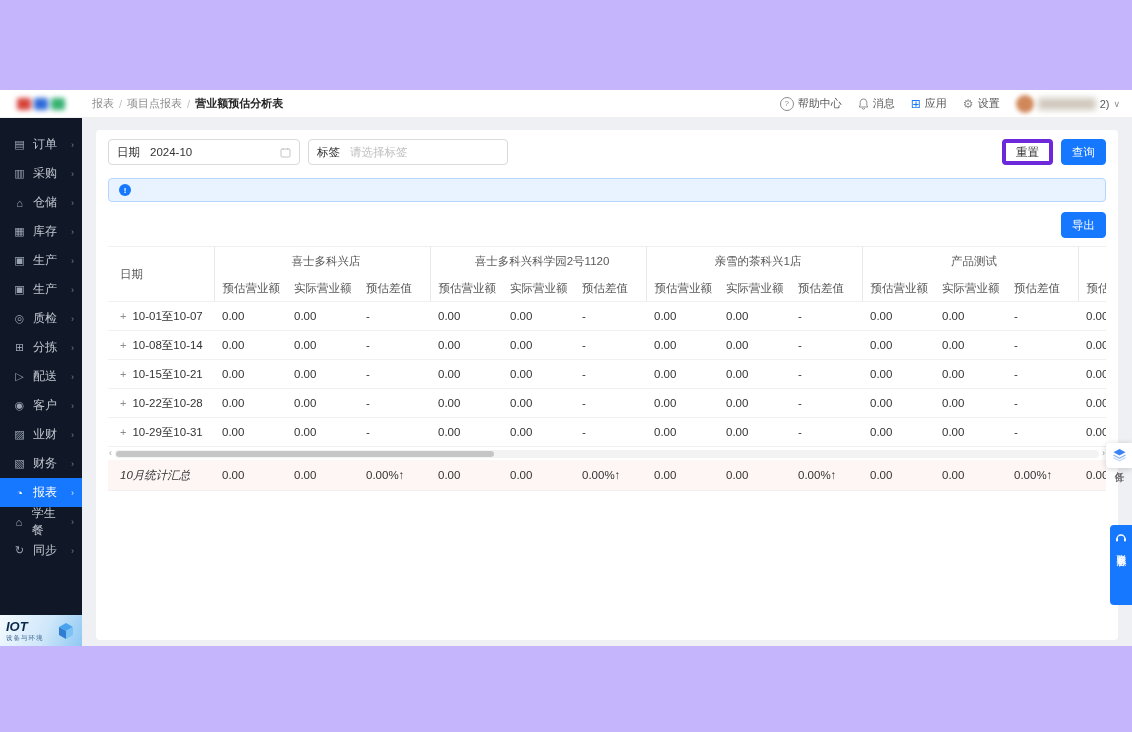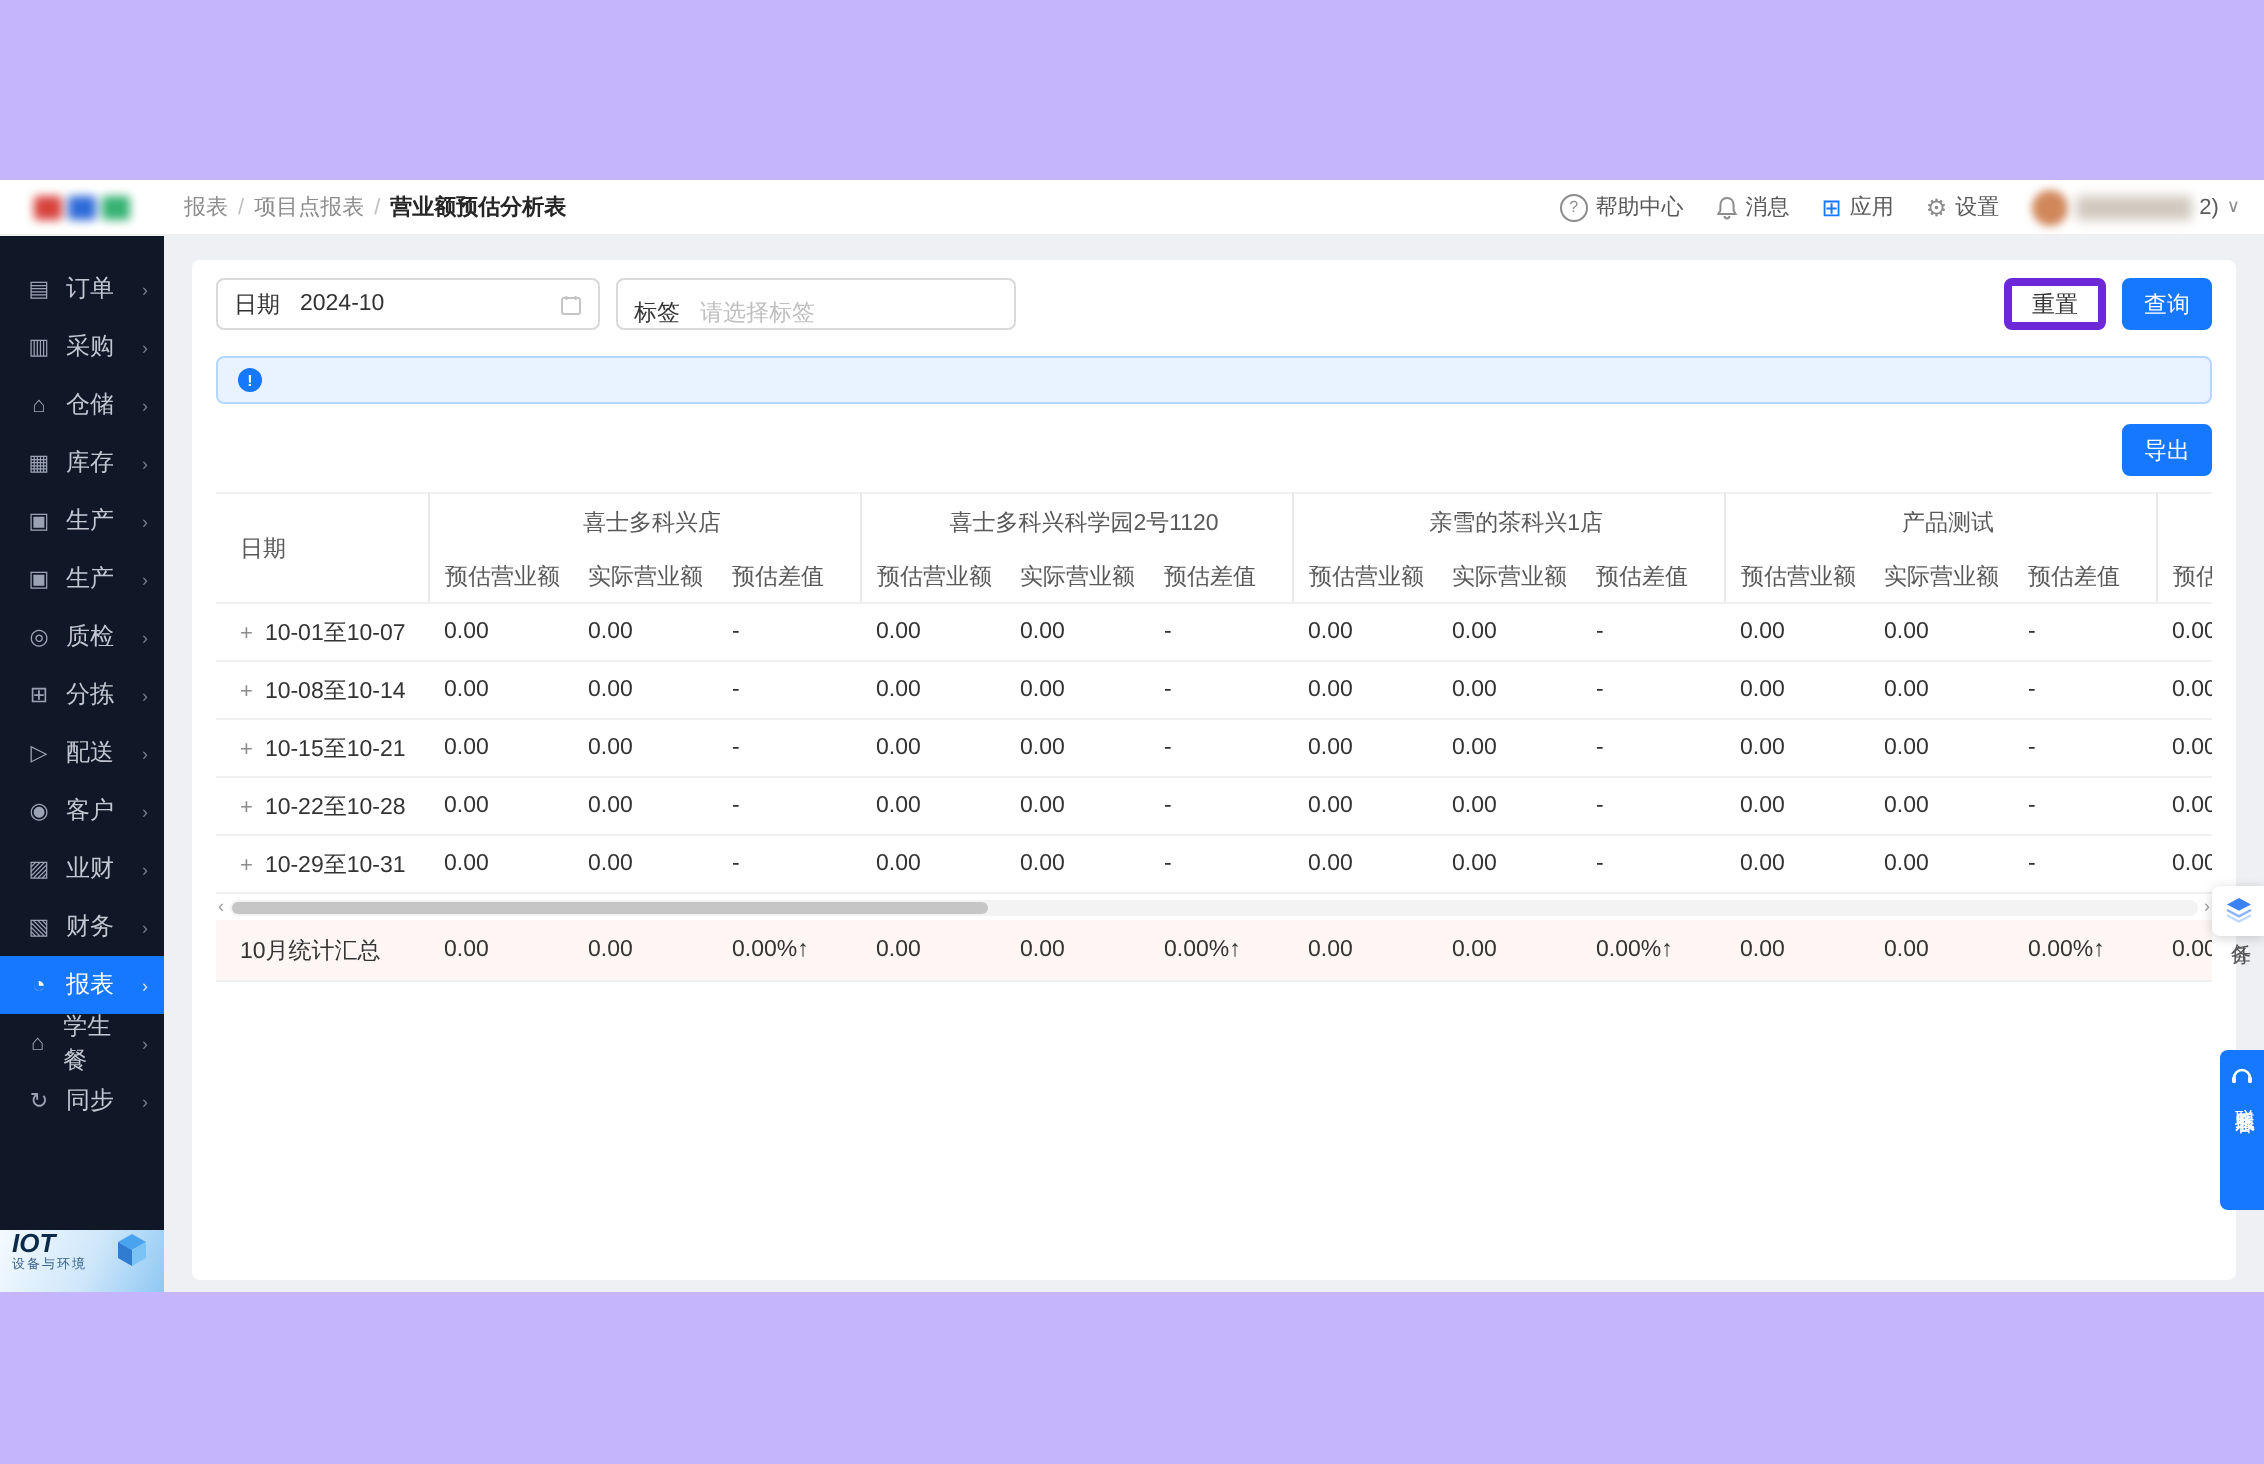--- a/index.html
+++ b/index.html
@@ -31,37 +31,37 @@
            box-sizing:border-box;position:relative;flex:none;}
   .side-item{height:29px;display:flex;align-items:center;padding:0 8px 0 13px;color:#c2c7d1;
              font-size:12px;gap:7px;cursor:pointer;flex:none;}
   .side-item .s-ico{font-size:11px;color:#9aa3b3;width:13px;text-align:center;}
   .side-item .chev{margin-left:auto;color:#78808f;font-size:9px;}
   .side-item.active{background:#1677ff;color:#fff;}
   .side-item.active .s-ico{color:#fff;}
   .side-item.active .chev{color:#d9e8ff;}
   .iot{position:absolute;bottom:0;left:0;right:0;height:31px;
        background:linear-gradient(115deg,#f4faff 0%,#cfe7fa 55%,#8ec8f3 100%);
-       display:flex;padding:0 6px;box-sizing:border-box;gap:4px;}
+       display:flex;align-items:center;padding:0 6px;box-sizing:border-box;gap:4px;}
   .iot-txt{display:flex;flex-direction:column;line-height:1;}
   .iot-title{font-size:13px;font-weight:bold;color:#0b2a4a;font-style:italic;}
   .iot-sub{font-size:6.5px;color:#39628f;margin-top:2px;letter-spacing:1px;}
   .iot-cube{margin-left:auto;}
   
   .main{flex:1;background:#eef0f4;padding:12px 14px 6px 14px;box-sizing:border-box;}
   .card{background:#fff;border-radius:4px;height:100%;box-sizing:border-box;padding:9px 12px;}
   .filter-row{display:flex;align-items:center;gap:8px;}
   .ctrl{height:26px;border:1px solid #d9d9d9;border-radius:4px;display:flex;align-items:center;
         padding:0 8px;font-size:11.5px;color:#333;background:#fff;box-sizing:border-box;cursor:pointer;}
   .ctrl .lab{margin-right:10px;color:#333;flex:none;}
   .ctrl .val{color:#333;}
   .ctrl .ph{color:#bfbfbf;}
   .ctrl.w-date{width:192px;}
   .ctrl.w-co{width:200px;}
-  .ctrl.w-tag{width:200px;align-items:flex-end;}
+  .ctrl.w-tag{width:200px;}
   .cal{margin-left:auto;color:#c4c4c4;}
   .btns{margin-left:auto;display:flex;gap:8px;}
   .btn{height:26px;padding:0 10px;border-radius:4px;font-size:11.5px;display:flex;align-items:center;
        cursor:pointer;box-sizing:border-box;}
   .btn.ghost{border:4px solid #6d28d9;color:#333;background:#fff;}
   .btn.primary{background:#1677ff;color:#fff;border:1px solid #1677ff;}
   .alert{margin-top:13px;height:24px;background:#e9f3ff;border:1px solid #b5d7ff;border-radius:4px;
          display:flex;align-items:center;padding:0 10px;font-size:11px;color:#404040;gap:7px;
          box-sizing:border-box;}
   .info-dot{width:12px;height:12px;border-radius:50%;background:#1677ff;color:#fff;font-size:8px;
@@ -81,21 +81,21 @@
   tr.body-row td{height:28px;border-bottom:1px solid #f0f0f0;}
   td.date-td{padding-left:12px;color:#333;}
   .plus{color:#8c8c8c;margin-right:6px;font-size:11px;cursor:pointer;}
   tr.scroll-row td{height:13px;padding:0;}
   .hscroll{display:flex;align-items:center;gap:2px;height:100%;}
   .harrow{color:#9a9a9a;font-size:9px;line-height:1;flex:none;padding:0 1px;cursor:pointer;}
   .htrack{flex:1;height:8px;background:#f3f3f3;border-radius:4px;position:relative;}
   .hthumb{position:absolute;left:1px;top:1px;height:6px;width:378px;background:#c6c6c6;
           border-radius:3px;cursor:pointer;}
   tr.summary td{height:30px;background:#fdf6f4;border-bottom:1px solid #f0f0f0;color:#333;}
-  tr.summary td.date-td{color:#333;}
+  tr.summary td.date-td{color:#333;font-style:italic;}
   .red{color:#f5222d;}
   
   .task-fab{position:absolute;right:0;top:443px;width:26px;background:#fff;border-radius:4px 0 0 4px;
             box-shadow:0 1px 6px rgba(0,0,0,.18);display:flex;flex-direction:column;align-items:center;
             padding:5px 0 4px;cursor:pointer;z-index:5;}
   .task-label{writing-mode:vertical-rl;text-orientation:upright;font-size:10px;color:#555;margin-top:2px;}
   .contact-fab{position:absolute;right:0;top:525px;width:22px;height:80px;background:#1677ff;
                border-radius:4px 0 0 4px;display:flex;flex-direction:column;align-items:center;
                padding-top:7px;box-sizing:border-box;cursor:pointer;z-index:5;}
   .contact-label{writing-mode:vertical-rl;text-orientation:upright;font-size:10px;color:#fff;

